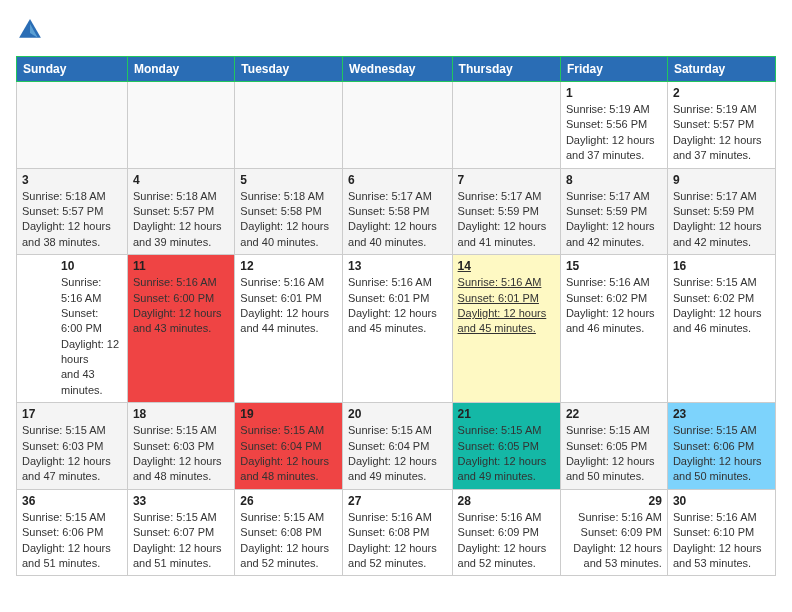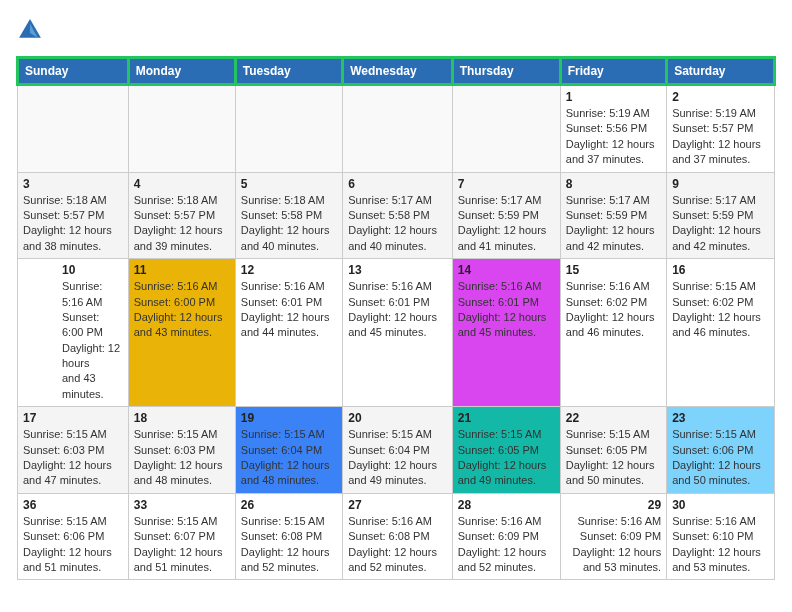--- a/index.html
+++ b/index.html
@@ -57,21 +57,21 @@
       border-collapse: collapse;
       border: 1px solid #ccc;
     }
     .calendar th {
       background: #2a6db5;
       color: #fff;
       font-size: 12px;
       font-weight: bold;
       padding: 5px 6px;
       text-align: left;
-      border: 3px solid #22c55e;
+      border: 1px solid #22c55e;
     }
     .calendar td {
       border: 1px solid #ccc;
       vertical-align: top;
       padding: 4px 5px;
       font-size: 10px;
       color: #333;
       width: 113px;
       height: 76px;
     }
@@ -173,33 +173,33 @@
           <td style="background: rgb(244, 244, 244);">
             <div class="day-number">9</div>
             <div class="cell-info">Sunrise: 5:17 AM<br>Sunset: 5:59 PM<br>Daylight: 12 hours<br>and 42 minutes.</div>
           </td>
         </tr>
         <tr>
           <td style="background: rgb(255, 255, 255); padding-left: 44px;">
             <div class="day-number">10</div>
             <div class="cell-info">Sunrise: 5:16 AM<br>Sunset: 6:00 PM<br>Daylight: 12 hours<br>and 43 minutes.</div>
           </td>
-          <td style="background: #eab308;">
+          <td style="background: #ef4444;">
             <div class="day-number">11</div>
             <div class="cell-info">Sunrise: 5:16 AM<br>Sunset: 6:00 PM<br>Daylight: 12 hours<br>and 43 minutes.</div>
           </td>
           <td style="background: rgb(255, 255, 255);">
             <div class="day-number">12</div>
             <div class="cell-info">Sunrise: 5:16 AM<br>Sunset: 6:01 PM<br>Daylight: 12 hours<br>and 44 minutes.</div>
           </td>
           <td style="background: rgb(255, 255, 255);">
             <div class="day-number">13</div>
             <div class="cell-info">Sunrise: 5:16 AM<br>Sunset: 6:01 PM<br>Daylight: 12 hours<br>and 45 minutes.</div>
           </td>
-          <td style="background: #d946ef;">
+          <td style="background: #fef9c3; text-decoration: underline;">
             <div class="day-number">14</div>
             <div class="cell-info">Sunrise: 5:16 AM<br>Sunset: 6:01 PM<br>Daylight: 12 hours<br>and 45 minutes.</div>
           </td>
           <td style="background: rgb(255, 255, 255);">
             <div class="day-number">15</div>
             <div class="cell-info">Sunrise: 5:16 AM<br>Sunset: 6:02 PM<br>Daylight: 12 hours<br>and 46 minutes.</div>
           </td>
           <td style="background: rgb(255, 255, 255);">
             <div class="day-number">16</div>
             <div class="cell-info">Sunrise: 5:15 AM<br>Sunset: 6:02 PM<br>Daylight: 12 hours<br>and 46 minutes.</div>
@@ -207,21 +207,21 @@
         </tr>
         <tr>
           <td style="background: rgb(244, 244, 244);">
             <div class="day-number">17</div>
             <div class="cell-info">Sunrise: 5:15 AM<br>Sunset: 6:03 PM<br>Daylight: 12 hours<br>and 47 minutes.</div>
           </td>
           <td style="background: rgb(244, 244, 244); margin-top: 43px;">
             <div class="day-number">18</div>
             <div class="cell-info">Sunrise: 5:15 AM<br>Sunset: 6:03 PM<br>Daylight: 12 hours<br>and 48 minutes.</div>
           </td>
-          <td style="background: #3b82f6;">
+          <td style="background: #ef4444;">
             <div class="day-number">19</div>
             <div class="cell-info">Sunrise: 5:15 AM<br>Sunset: 6:04 PM<br>Daylight: 12 hours<br>and 48 minutes.</div>
           </td>
           <td style="background: rgb(244, 244, 244);">
             <div class="day-number">20</div>
             <div class="cell-info">Sunrise: 5:15 AM<br>Sunset: 6:04 PM<br>Daylight: 12 hours<br>and 49 minutes.</div>
           </td>
           <td style="background: #14b8a6;">
             <div class="day-number">21</div>
             <div class="cell-info">Sunrise: 5:15 AM<br>Sunset: 6:05 PM<br>Daylight: 12 hours<br>and 49 minutes.</div>

